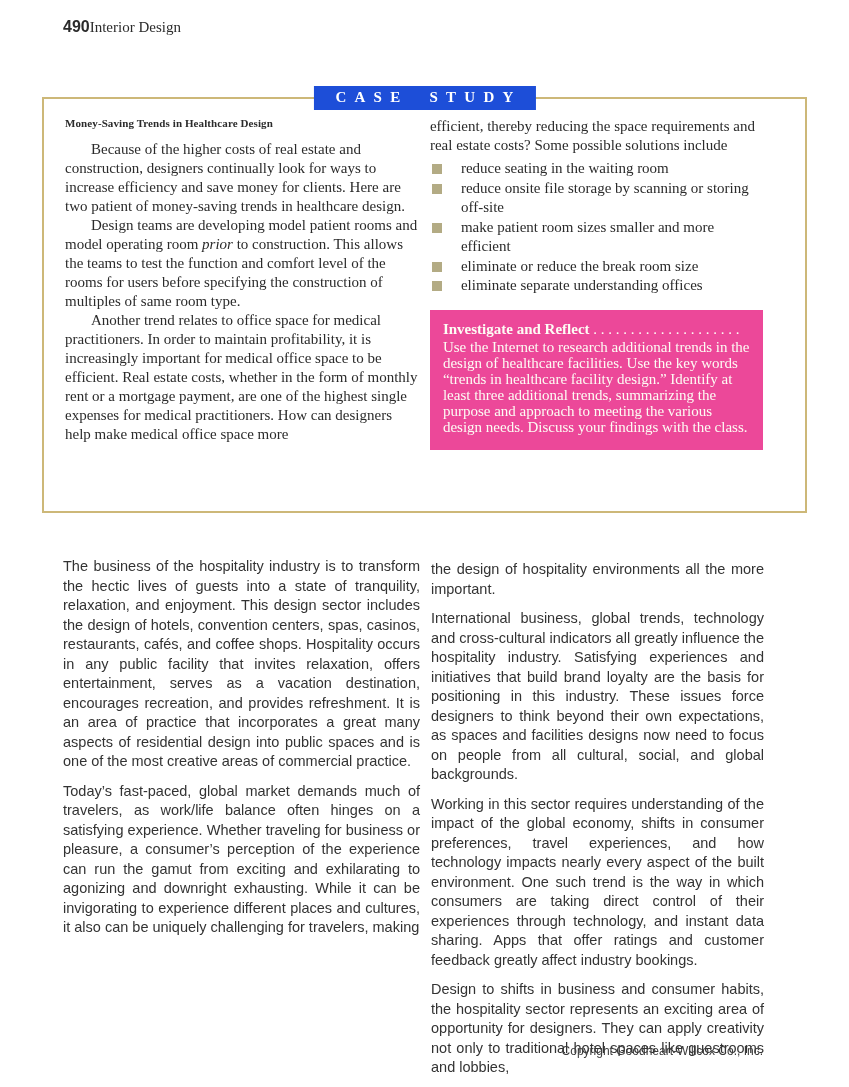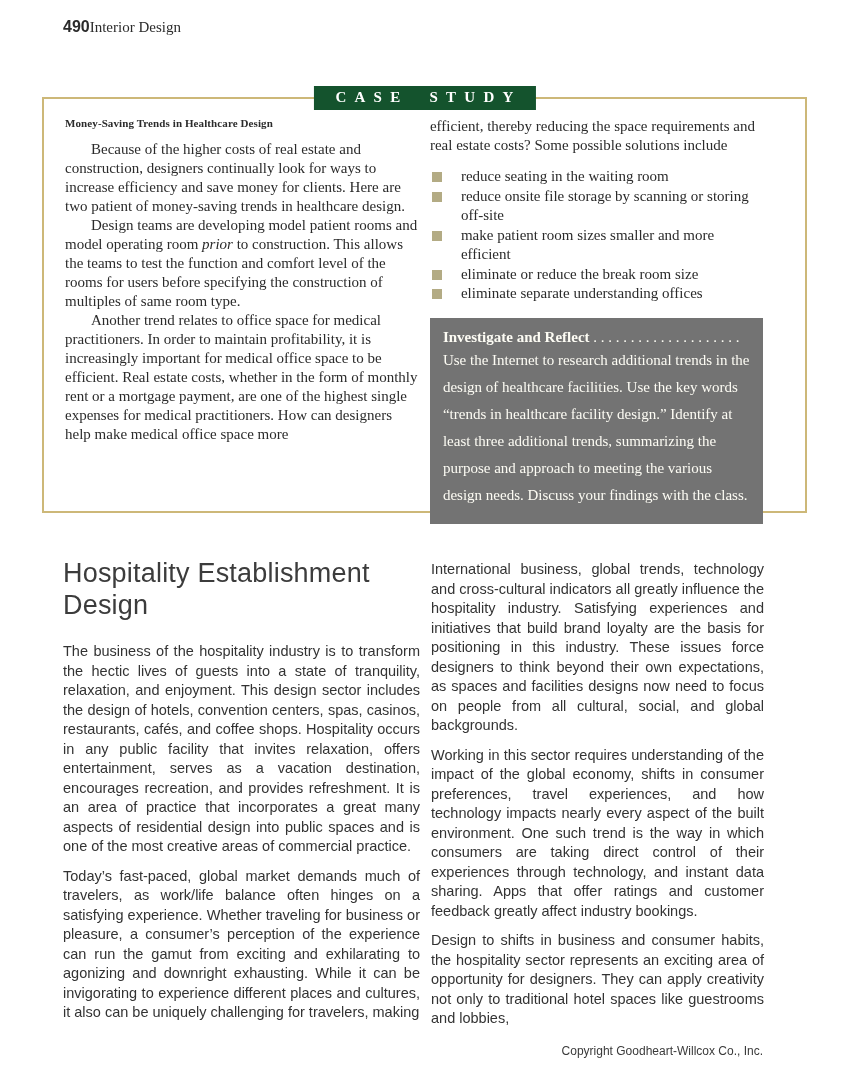--- a/index.html
+++ b/index.html
@@ -18,51 +18,51 @@
   .page-number { font-family:"Liberation Sans",sans-serif; font-weight:bold; font-size:16px; }
   .book-title  { font-size:15px;font-family:Liberation Serif, serif; }
 
   
   .case-study {
     position:absolute; left:42px; top:97px; width:765px; height:416px;
     border:2px solid #cdb878;
   }
   .case-study-label {
     position:absolute; top:-13px; left:50%; transform:translateX(-50%);
-    background:#14532d; color:#ffffff;
+    background:#1d4ed8; color:#ffffff;
     font-size:15px; font-weight:bold;
     letter-spacing:0.55em; word-spacing:0.6em;
     padding:3px 14px 4px 22px; white-space:nowrap;
   }
   .cs-columns { display:flex; padding:18px 42px 0 21px; gap:11px; }
   .cs-left  { width:356px; }
   .cs-right { width:335px; }
 
   .cs-title { font-size:11px; font-weight:bold; margin-bottom:11px; letter-spacing:0.1px; }
   .cs-par   { font-size:15px; line-height:19px; text-indent:26px; }
   .cs-par.no-indent { text-indent:0; }
   .italic { font-style:italic; }
 
-  ul.cs-bullets { list-style:none; margin-top:12px; }
+  ul.cs-bullets { list-style:none; margin-top:4px; }
   ul.cs-bullets li {
     position:relative; padding-left:31px;
     font-size:15px; line-height:19.5px;
   }
   ul.cs-bullets li::before {
     content:""; position:absolute; left:2px; top:5px;
     width:10px; height:10px; background:#b3ab84;
   }
 
   .investigate {
-    margin-top:14px; background:#737373; color:#fdfcf4;
+    margin-top:14px; background:#ec4899; color:#fdfcf4;
     padding:10px 13px 15px 13px;
   }
   .investigate-title { font-size:15px; line-height:19.5px; }
   .investigate-title b { font-weight:bold; }
-  .investigate-body { font-size:15px; line-height:27px; }
+  .investigate-body { font-size:15px; line-height:16px; }
 
   
   .section {
     position:absolute; left:63px; top:557px; width:701px;
     display:flex; gap:11px;
     font-family:"Liberation Sans","DejaVu Sans",sans-serif;
   }
   .sec-left  { width:357px; }
   .sec-right { width:333px; }
   .sec-title {
@@ -114,24 +114,24 @@
       <div class="investigate">
         <div class="investigate-title"><b>Investigate and Reflect</b><span> . . . . . . . . . . . . . . . . . . . .</span></div>
         <div class="investigate-body">Use the Internet to research additional trends in the design of healthcare facilities. Use the key words “trends in healthcare facility design.” Identify at least three additional trends, summarizing the purpose and approach to meeting the various design needs. Discuss your findings with the class.</div>
       </div>
     </div>
   </div>
 </div>
 
 <div class="section">
   <div class="sec-left">
-    <h1 class="sec-title">Hospitality Establishment Design</h1>
     <p class="sec-par">The business of the hospitality industry is to transform the hectic lives of guests into a state of tranquility, relaxation, and enjoyment. This design sector includes the design of hotels, convention centers, spas, casinos, restaurants, cafés, and coffee shops. Hospitality occurs in any public facility that invites relaxation, offers entertainment, serves as a vacation destination, encourages recreation, and provides refreshment. It is an area of practice that incorporates a great many aspects of residential design into public spaces and is one of the most creative areas of commercial practice.</p>
     <p class="sec-par">Today’s fast-paced, global market demands much of travelers, as work/life balance often hinges on a satisfying experience. Whether traveling for business or pleasure, a consumer’s perception of the experience can run the gamut from exciting and exhilarating to agonizing and downright exhausting. While it can be invigorating to experience different places and cultures, it also can be uniquely challenging for travelers, making</p>
   </div>
   <div class="sec-right">
+    <p class="sec-par">the design of hospitality environments all the more important.</p>
     <p class="sec-par">International business, global trends, technology and cross-cultural indicators all greatly influence the hospitality industry. Satisfying experiences and initiatives that build brand loyalty are the basis for positioning in this industry. These issues force designers to think beyond their own expectations, as spaces and facilities designs now need to focus on people from all cultural, social, and global backgrounds.</p>
     <p class="sec-par">Working in this sector requires understanding of the impact of the global economy, shifts in consumer preferences, travel experiences, and how technology impacts nearly every aspect of the built environment. One such trend is the way in which consumers are taking direct control of their experiences through technology, and instant data sharing. Apps that offer ratings and customer feedback greatly affect industry bookings.</p>
     <p class="sec-par">Design to shifts in business and consumer habits, the hospitality sector represents an exciting area of opportunity for designers. They can apply creativity not only to traditional hotel spaces like guestrooms and lobbies,</p>
   </div>
 </div>
 
 <div class="copyright">Copyright Goodheart-Willcox Co., Inc.</div>
 
 </body></html>

